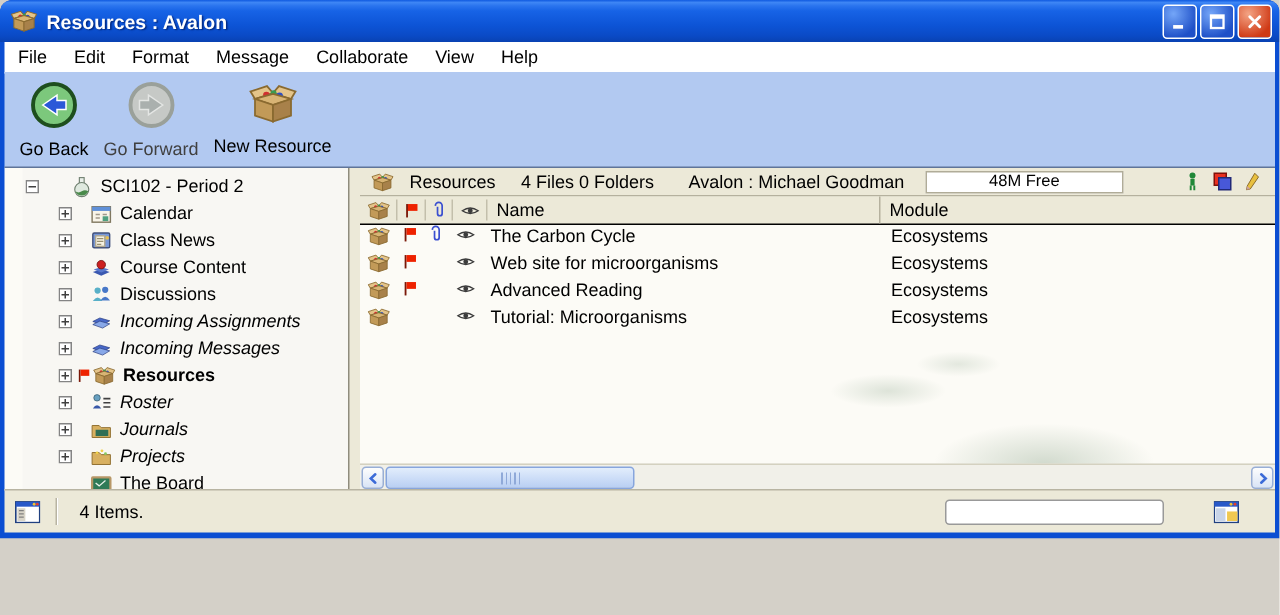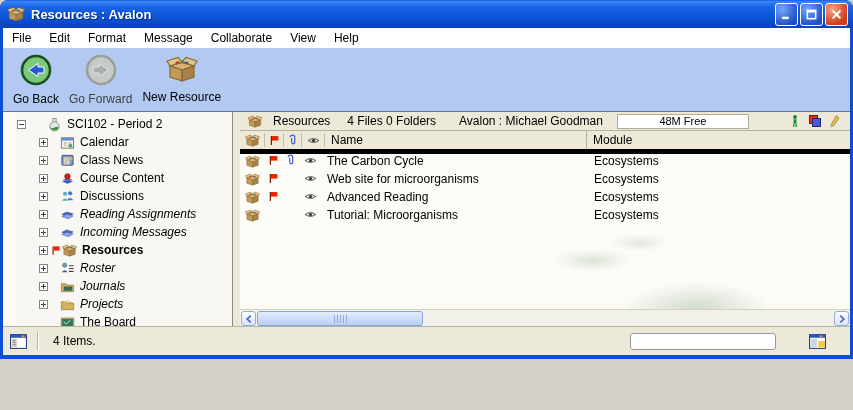--- a/index.html
+++ b/index.html
@@ -52,21 +52,21 @@
     display:flex;align-items:center;white-space:nowrap;}
   .ph-icon{width:16px;height:15px;margin-left:7px;flex:none;}
   .ph-title{margin-left:10px;}
   .ph-count{margin-left:17px;}
   .ph-account{margin-left:23px;}
   .free-box{margin-left:14px;width:130px;height:13px;background:#fff;border:1px solid #b0ac98;
     display:flex;align-items:center;justify-content:center;font-size:11px;}
   .ph-tools{margin-left:auto;display:flex;align-items:center;margin-right:9px;}
   .ph-tools > *{margin-left:7px;}
   
-  .col-head{height:18px;background:#ece9d8;border-bottom:5px solid #000000;display:flex;align-items:center;}
+  .col-head{height:18px;background:#ece9d8;border-bottom:1px solid #000000;display:flex;align-items:center;}
   .ch-cell{height:14px;display:flex;align-items:center;justify-content:center;flex:none;border-right:1px solid #c3bfab;}
   .ch-pkg{width:24px;}
   .ch-flag{width:18px;}
   .ch-clip{width:17px;}
   .ch-eye{width:22px;}
   .ch-name{width:255px;justify-content:flex-start;padding-left:6px;border-right:1px solid #b5b19e;height:18px;}
   .ch-module{border:none;padding-left:6px;}
   
   .rows{position:relative;}
   .trow{height:18px;display:flex;align-items:flex-start;}
@@ -339,21 +339,21 @@
           </svg>
         <span class="tlabel">Discussions</span>
       </div>
       <div class="titem italic">
         <svg class="texp child" viewBox="0 0 9 9">
             <use href="#i-plus"></use>
           </svg>
         <svg class="ticon" viewBox="0 0 16 16">
             <use href="#i-inbox"></use>
           </svg>
-        <span class="tlabel">Reading Assignments</span>
+        <span class="tlabel">Incoming Assignments</span>
       </div>
       <div class="titem italic">
         <svg class="texp child" viewBox="0 0 9 9">
             <use href="#i-plus"></use>
           </svg>
         <svg class="ticon" viewBox="0 0 16 16">
             <use href="#i-inbox"></use>
           </svg>
         <span class="tlabel">Incoming Messages</span>
       </div>

